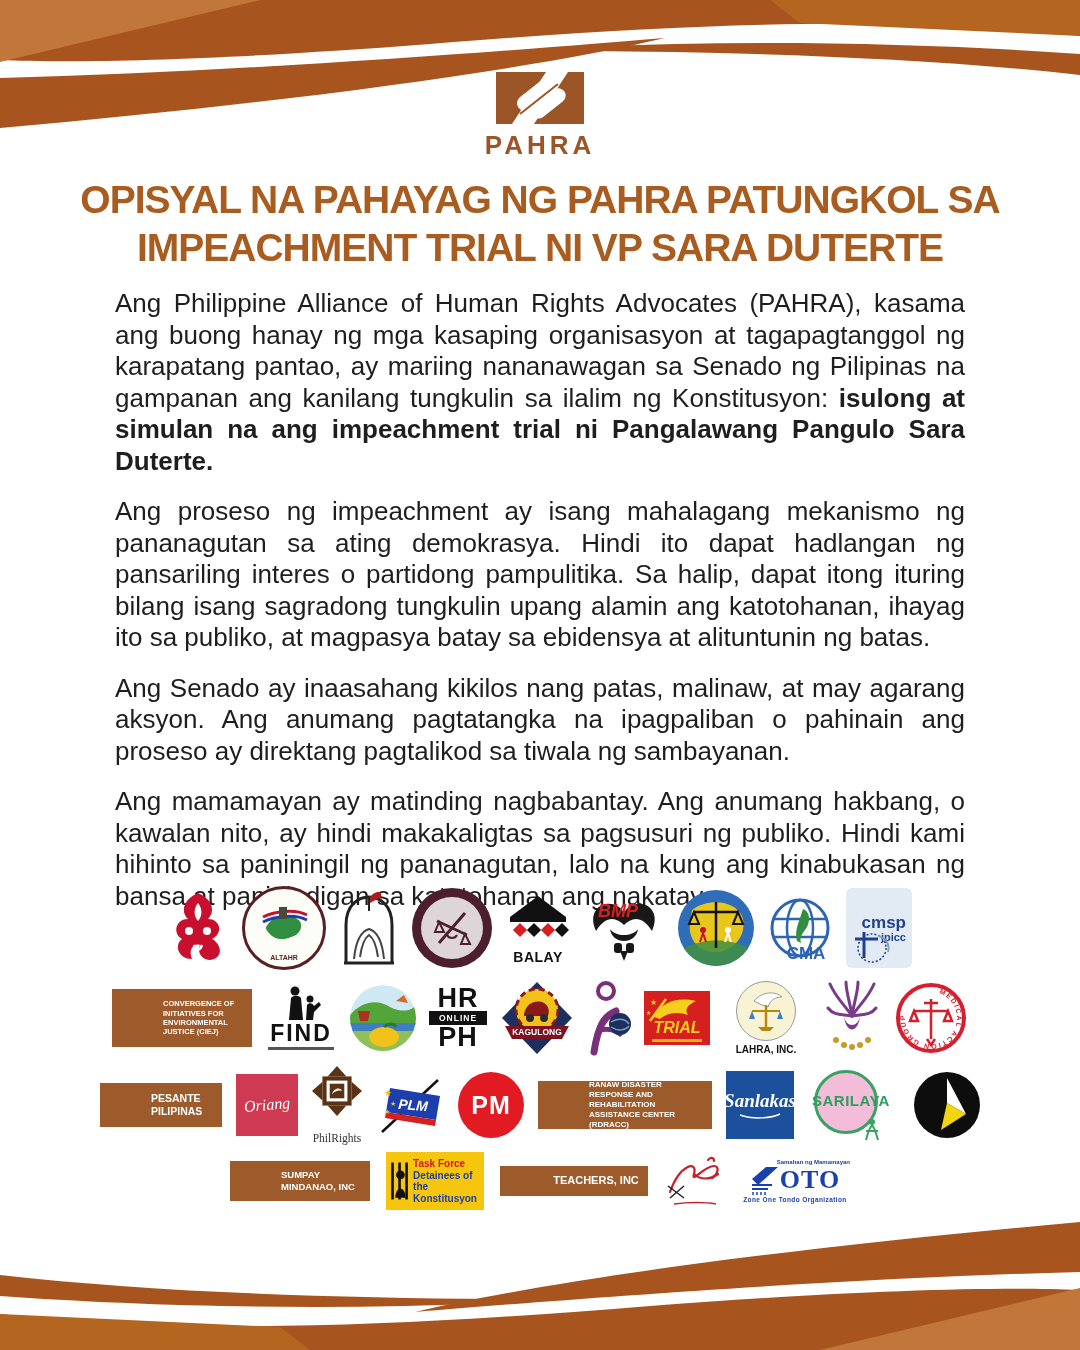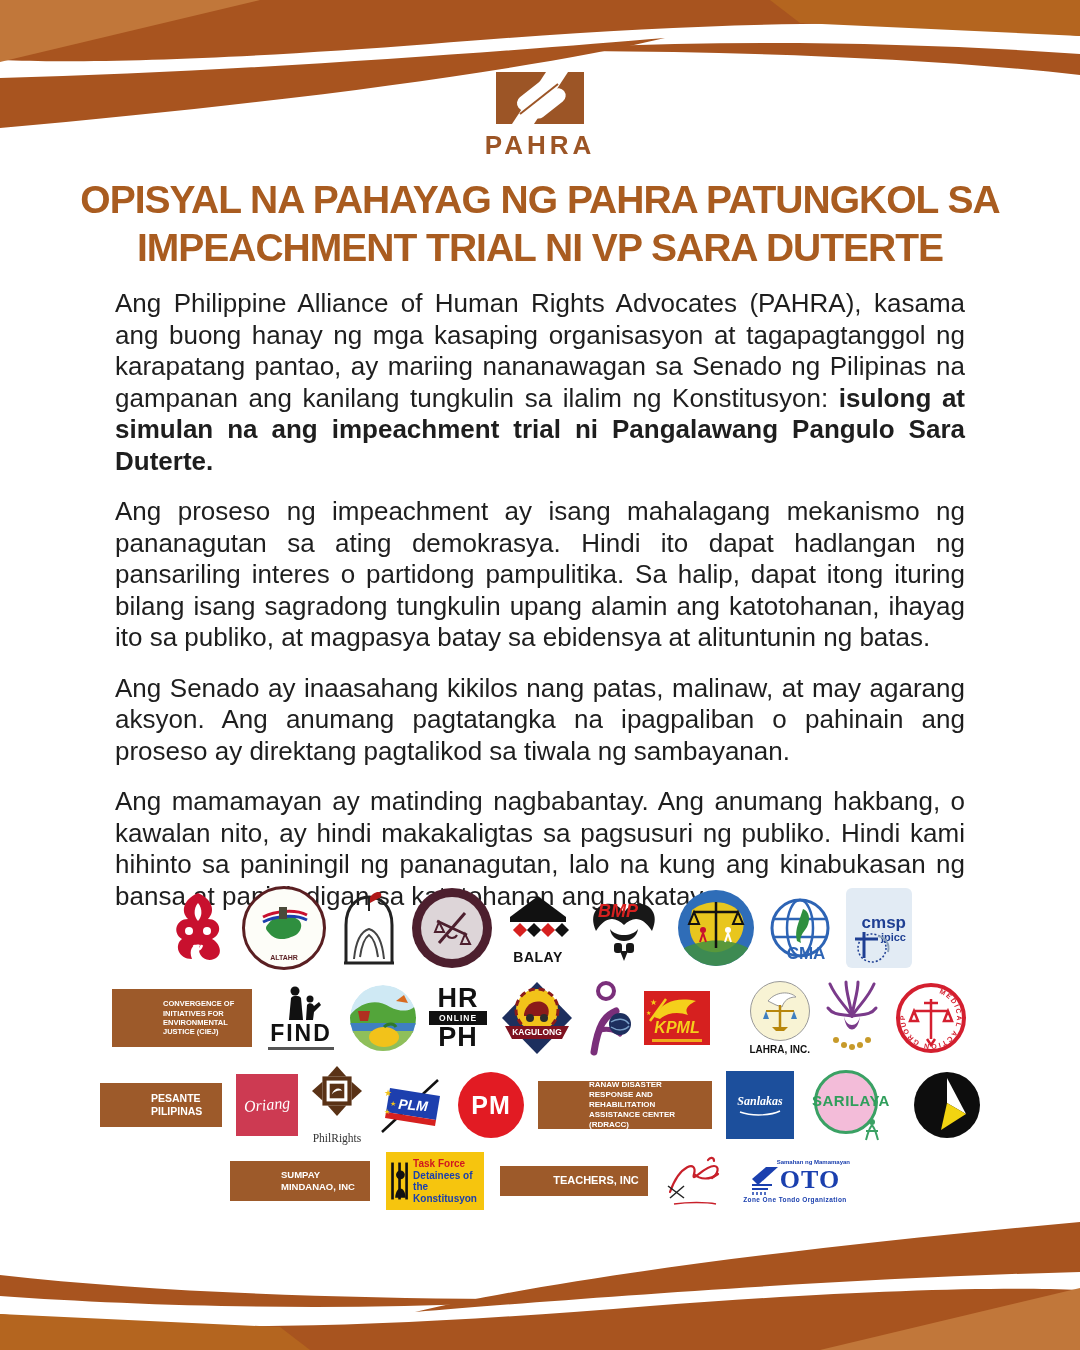--- a/index.html
+++ b/index.html
@@ -67,34 +67,34 @@
   .hrph{width:60px;height:80px;background:#fff;}
   .hrph .big{font-weight:900;font-size:27px;line-height:.85;color:#111;letter-spacing:1px;}
   .hrph .bar{background:#111;color:#fff;font-weight:900;font-size:8.5px;letter-spacing:1px;
              width:58px;text-align:center;padding:2px 0;margin:1px 0;}
   
   .kpml{width:66px;height:54px;background:#d6201f;overflow:hidden;}
   .kpml .word{position:absolute;bottom:8px;left:0;right:0;text-align:center;color:#f5cf1b;
               font-weight:900;font-style:italic;font-size:16px;}
   .kpml .sub{position:absolute;bottom:3px;left:8px;right:8px;height:3px;background:#f5cf1b;opacity:.8;}
   
-  .lahra{width:88px;align-items:flex-end;}
+  .lahra{width:88px;}
   .lahra .circle{width:58px;height:58px;border-radius:50%;background:#f8f3d4;border:1px solid #999;
                  display:flex;align-items:center;justify-content:center;}
   .lahra .word{font-size:10px;font-weight:800;color:#111;margin-top:3px;white-space:nowrap;}
   
   .pesante{width:78px;height:44px;font-size:10.5px;}
   .oriang{width:62px;height:62px;background:#cd3a52;display:flex;align-items:center;justify-content:center;}
   .oriang .scr{color:#fff;font-family:"Liberation Serif",serif;font-style:italic;font-size:16px;transform:rotate(-5deg);}
   .philr .word{font-family:"Liberation Serif",serif;font-size:11.5px;color:#333;margin-top:16px;}
   .pm{width:66px;height:66px;background:#e21b23;}
   .pm .word{color:#fff;font-weight:900;font-size:25px;letter-spacing:1px;}
   .rdracc{width:130px;height:48px;font-size:8px;}
   .sanlakas{width:68px;height:68px;background:#1c4f9c;display:flex;flex-direction:column;align-items:center;justify-content:center;}
-  .sanlakas .scr{color:#fff;font-family:"Liberation Serif",serif;font-style:italic;font-weight:700;font-size:12px;}
+  .sanlakas .scr{color:#fff;font-family:"Liberation Serif",serif;font-style:italic;font-weight:700;font-size:19px;}
   .sarilaya{width:92px;height:78px;}
   .sarilaya .circle{position:absolute;left:6px;top:4px;width:58px;height:58px;border-radius:50%;
                     background:#f3bcd9;border:3px solid #3aa164;}
   .sarilaya .word{position:absolute;left:4px;top:26px;font-weight:900;font-size:15px;color:#2f9e5b;letter-spacing:.5px;}
   .sarilaya svg{position:absolute;right:18px;bottom:2px;}
   
   .tfdp{width:98px;height:58px;background:#f6c50e;flex-direction:row;gap:3px;padding:3px;box-sizing:border-box;}
   .tfdp .col{display:flex;flex-direction:column;line-height:1.15;}
   .tfdp .l1{color:#d01820;font-weight:700;font-size:10px;}
   .tfdp .l2,.tfdp .l3{color:#1a3fae;font-weight:800;font-size:10px;}
@@ -295,21 +295,21 @@
           <path d="M25,44 C31,40 39,40 43,46 M25,49 C31,53 39,53 43,48" stroke="#7aa0c8" stroke-width="1.5" fill="none"></path>
         </svg>
       </div>
       <div class="lg kpml">
         <svg width="66" height="30" viewBox="0 0 66 30" style="position:absolute;top:2px;left:0;">
           <path d="M10,24 C18,8 34,4 52,8 C44,12 40,16 44,22 C34,18 22,20 16,26 Z" fill="#f5cf1b"></path>
           <path d="M6,28 L22,6" stroke="#f5cf1b" stroke-width="2.5"></path>
           <text x="6" y="12" font-size="8" fill="#f5cf1b">★</text>
           <text x="2" y="22" font-size="6" fill="#f5cf1b">★</text>
         </svg>
-        <div class="word">KPML</div>
+        <div class="word">TRIAL</div>
         <div class="sub"></div>
       </div>
       <div class="lg lahra">
         <div class="circle">
           <svg width="44" height="48" viewBox="0 0 44 48">
             <path d="M10,14 C18,4 32,4 38,10 C30,10 26,14 24,20 L18,18 Z" fill="#fff" stroke="#999" stroke-width="1"></path>
             <line x1="22" y1="18" x2="22" y2="40" stroke="#b8860b" stroke-width="2.5"></line>
             <line x1="8" y1="24" x2="36" y2="24" stroke="#b8860b" stroke-width="2"></line>
             <path d="M8,24 L5,32 H11 Z" fill="#3f7fc1"></path>
             <path d="M36,24 L33,32 H39 Z" fill="#3f7fc1"></path>

